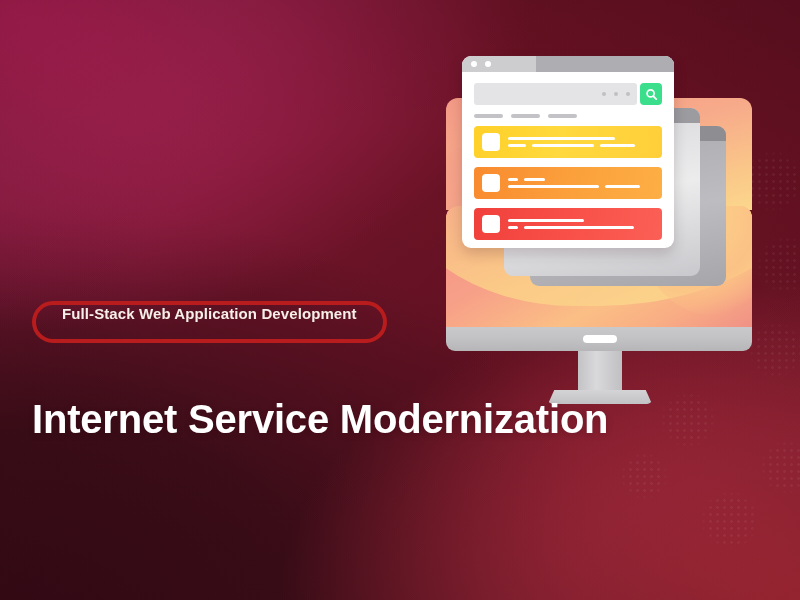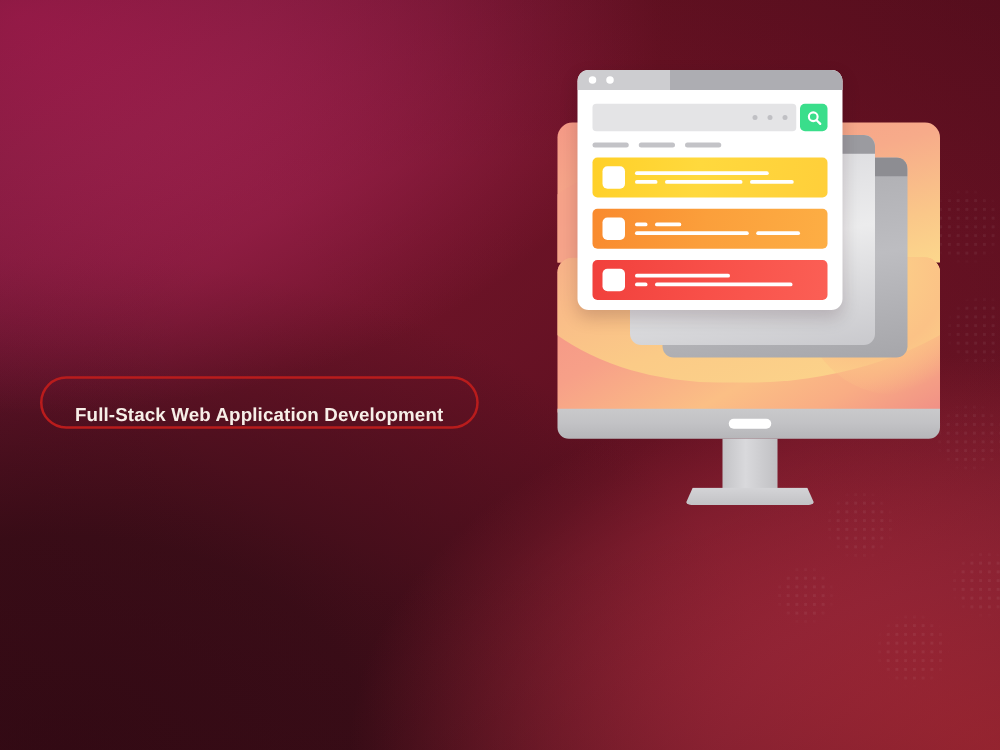--- a/index.html
+++ b/index.html
@@ -302,22 +302,22 @@
   .ln-row { display: flex; gap: 6px; }
 
   
   .badge {
     position: absolute;
     left: 32px;
     top: 301px;
     height: 42px;
     padding: 0 26px;
     display: flex;
-    align-items: flex-end;
-    border: 2px solid #b91c1c;
+    align-items: flex-start;
+    border: 4px solid #b91c1c;
     border-radius: 21px;
     box-sizing: border-box;
   }
   .badge-text {
     color: #f7efe8;
     font-size: 15px;
     font-weight: bold;
     letter-spacing: .1px;
     white-space: nowrap;
   }
@@ -443,15 +443,16 @@
     <div class="monitor-led"></div>
     <div class="monitor-neck"></div>
     <div class="monitor-base"></div>
   </div>
 
   <div class="badge">
     <span class="badge-text">Full-Stack Web Application Development</span>
   </div>
 
   <div class="headline">
+    <div class="headline-line">Internet Service Modernization</div>
   </div>
 
 </div>
 
 </body></html>

